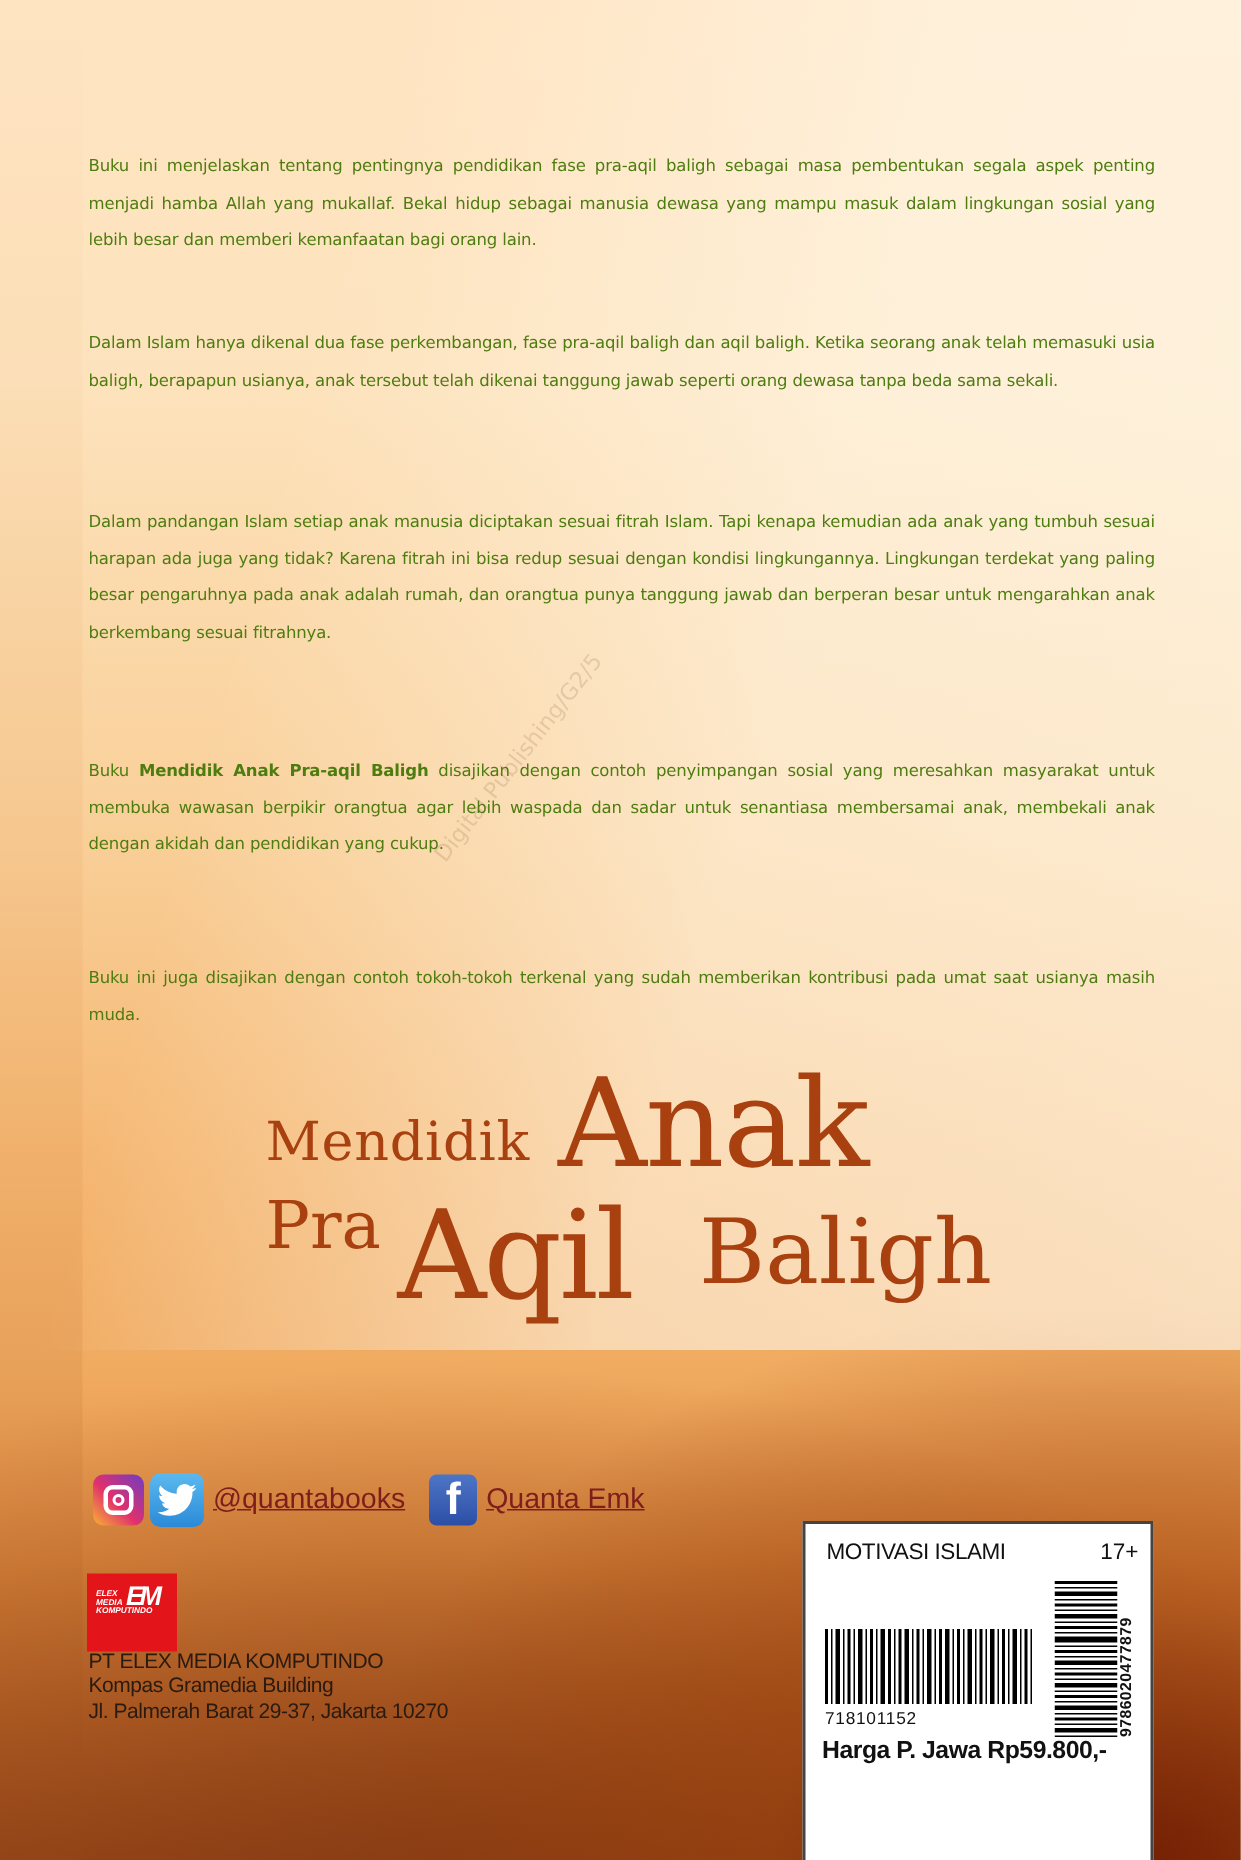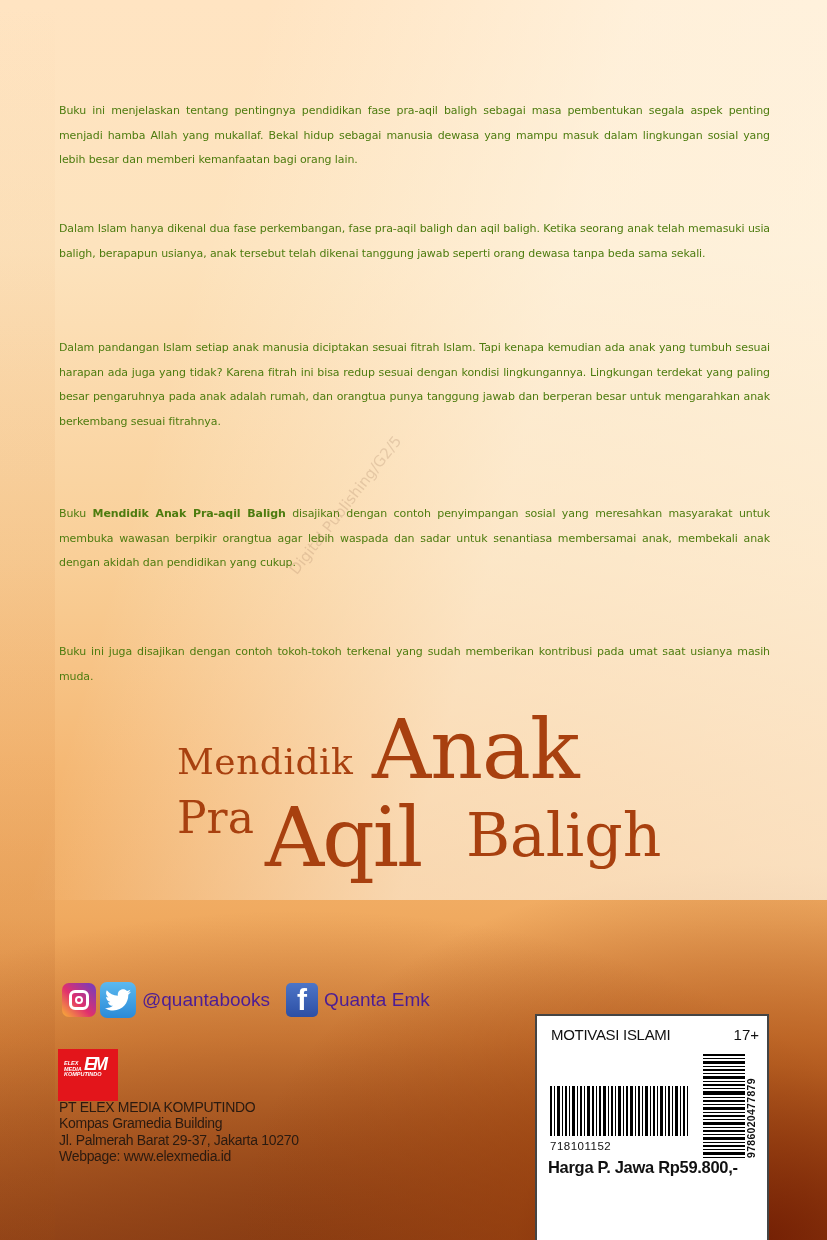--- a/index.html
+++ b/index.html
@@ -43,21 +43,21 @@
   .t-pra { position: absolute; left: 177px; top: 792px; font-size: 44px; }
   .t-aqil { position: absolute; left: 265px; top: 790px; font-size: 82px; letter-spacing: -2px; }
   .t-baligh { position: absolute; left: 466px; top: 800px; font-size: 60px; letter-spacing: 0px; }
   .social { position: absolute; left: 62px; top: 982px; height: 36px; display: flex; align-items: center; }
   .icon-box { width: 36px; height: 36px; border-radius: 7px; display: inline-flex; align-items: center; justify-content: center; }
   .ig { background: linear-gradient(45deg, #f9b234 0%, #e1306c 45%, #833ab4 90%); width: 34px; height: 34px; }
   .ig .ring { width: 20px; height: 20px; border: 3px solid #fff; border-radius: 6px; box-sizing: border-box; position: relative; }
   .ig .ring::after { content: ""; position: absolute; left: 3px; top: 3px; width: 8px; height: 8px; border: 2px solid #fff; border-radius: 50%; box-sizing: border-box; }
   .tw { background: linear-gradient(180deg, #5cb9ef, #2a8ad8); margin-left: 4px; color: #fff; font-size: 24px; }
   .fb { background: linear-gradient(180deg, #4d75c7, #2c4fa5); color: #fff; font-size: 30px; font-weight: bold; font-family: "Liberation Sans", sans-serif; width: 32px; height: 34px; border-radius: 5px; margin-left: 16px; align-items: flex-end; }
-  .social-text { font-family: "Liberation Sans", sans-serif; font-size: 19px; color: #4c1d95; margin-left: 6px; }
+  .social-text { font-family: "Liberation Sans", sans-serif; font-size: 19px; color: #7f1d1d; margin-left: 6px; text-decoration: underline; }
   .logo { position: absolute; left: 58px; top: 1049px; width: 60px; height: 52px; background: #e3151b; }
   .logo .lt { position: absolute; left: 6px; top: 12px; color: #fff; font-size: 5.5px; font-weight: bold; line-height: 5.6px; font-family: "Liberation Sans", sans-serif; font-style: italic; }
   .logo .lm { position: absolute; left: 26px; top: 5px; color: #fff; font-size: 18px; font-weight: bold; font-style: italic; letter-spacing: -3px; font-family: "Liberation Sans", sans-serif; }
   .publisher { position: absolute; left: 59px; top: 1099px; font-family: "Liberation Sans", sans-serif; font-size: 14px; line-height: 16.4px; color: #2a1a10; letter-spacing: -0.3px; }
   .publisher div { white-space: nowrap; }
   .label-box {
     position: absolute; left: 535px; top: 1014px; width: 234px; height: 240px;
     background: #fff; border: 2px solid #444; box-sizing: border-box;
   }
   .lb-cat { position: absolute; left: 14px; top: 10px; font-family: "Liberation Sans", sans-serif; font-size: 15px; color: #111; letter-spacing: -0.3px; }
@@ -120,21 +120,20 @@
     <div>MEDIA</div>
     <div>KOMPUTINDO</div>
   </div>
   <div class="lm">EM</div>
 </div>
 
 <div class="publisher">
   <div>PT ELEX MEDIA KOMPUTINDO</div>
   <div>Kompas Gramedia Building</div>
   <div>Jl. Palmerah Barat 29-37, Jakarta 10270</div>
-  <div>Webpage: www.elexmedia.id</div>
 </div>
 
 <div class="label-box">
   <div class="lb-cat">MOTIVASI ISLAMI</div>
   <div class="lb-age">17+</div>
 
   <svg class="barcode-h" viewBox="0 0 138 50" preserveAspectRatio="none">
     <g fill="#000">
       <rect x="0" y="0" width="2" height="50"></rect>
         <rect x="4" y="0" width="1" height="50"></rect>

